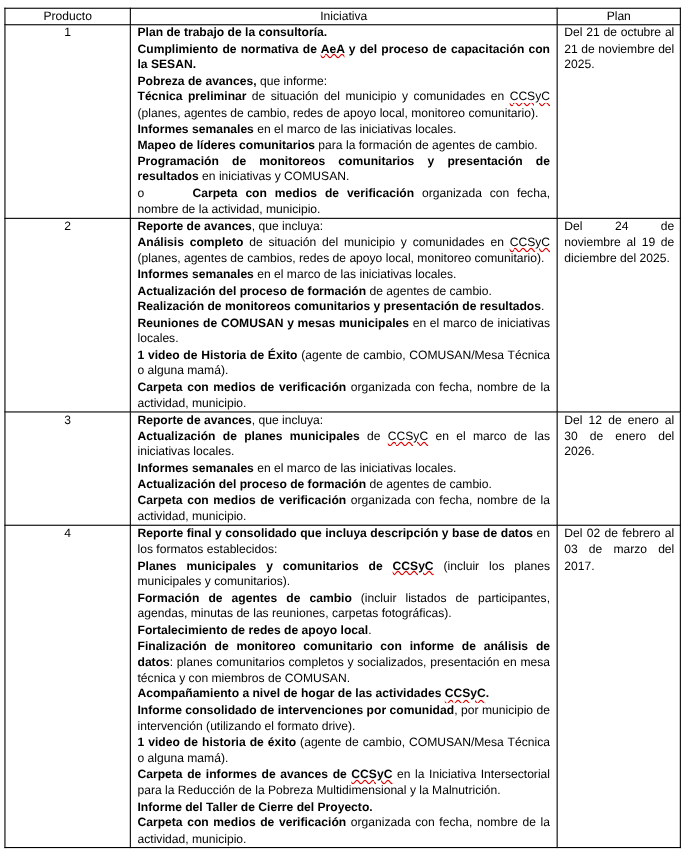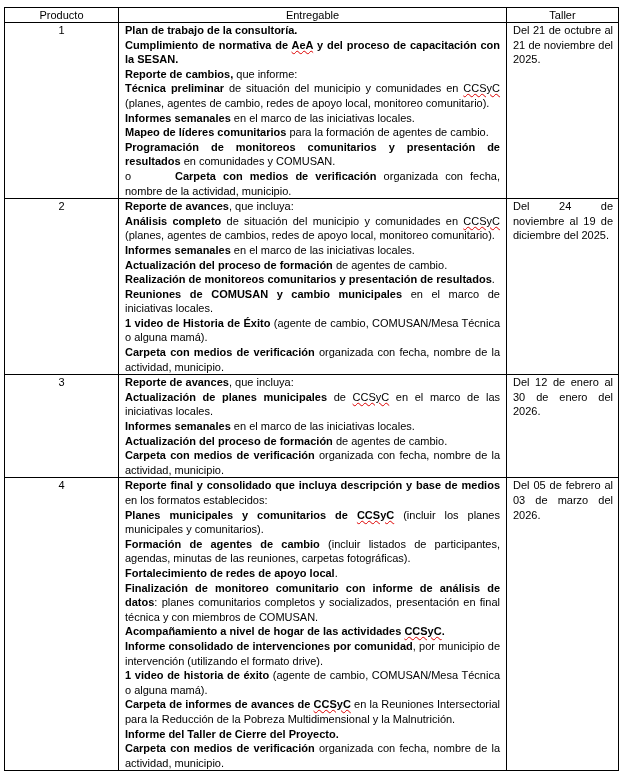--- a/index.html
+++ b/index.html
@@ -23,75 +23,75 @@
 
 <table>
   <colgroup>
       <col class="c1">
       <col class="c2">
       <col class="c3">
     </colgroup>
   <thead>
     <tr>
       <th>Producto</th>
-      <th>Entregable</th>
-      <th>Taller</th>
+      <th>Iniciativa</th>
+      <th>Plan</th>
     </tr>
   </thead>
   <tbody id="tbody">
       <tr>
         <td class="num">1</td>
         <td class="ent">
           <span class="line"><b>Plan de trabajo de la consultoría.</b></span>
           <span class="line"><b>Cumplimiento de normativa de <span class="sq">AeA</span> y del proceso de capacitación con la SESAN.</b></span>
-          <span class="line"><b>Reporte de cambios,</b><span> que informe:</span></span>
+          <span class="line"><b>Pobreza de avances,</b><span> que informe:</span></span>
           <span class="line"><b>Técnica preliminar</b><span> de situación del municipio y comunidades en <span class="sq">CCSyC</span> (planes, agentes de cambio, redes de apoyo local, monitoreo comunitario).</span></span>
           <span class="line"><b>Informes semanales</b><span> en el marco de las iniciativas locales.</span></span>
           <span class="line"><b>Mapeo de líderes comunitarios</b><span> para la formación de agentes de cambio.</span></span>
-          <span class="line"><b>Programación de monitoreos comunitarios y presentación de resultados</b><span> en comunidades y COMUSAN.</span></span>
+          <span class="line"><b>Programación de monitoreos comunitarios y presentación de resultados</b><span> en iniciativas y COMUSAN.</span></span>
           <span class="line"><span class="tab">o</span><b>Carpeta con medios de verificación</b><span> organizada con fecha, nombre de la actividad, municipio.</span></span>
         </td>
         <td class="date">Del 21 de octubre al 21 de noviembre del 2025.</td>
       </tr>
       <tr>
         <td class="num">2</td>
         <td class="ent">
           <span class="line"><b>Reporte de avances</b><span>, que incluya:</span></span>
           <span class="line"><b>Análisis completo</b><span> de situación del municipio y comunidades en <span class="sq">CCSyC</span> (planes, agentes de cambios, redes de apoyo local, monitoreo comunitario).</span></span>
           <span class="line"><b>Informes semanales</b><span> en el marco de las iniciativas locales.</span></span>
           <span class="line"><b>Actualización del proceso de formación</b><span> de agentes de cambio.</span></span>
           <span class="line"><b>Realización de monitoreos comunitarios y presentación de resultados</b><span>.</span></span>
-          <span class="line"><b>Reuniones de COMUSAN y cambio municipales</b><span> en el marco de iniciativas locales.</span></span>
+          <span class="line"><b>Reuniones de COMUSAN y mesas municipales</b><span> en el marco de iniciativas locales.</span></span>
           <span class="line"><b>1 video de Historia de Éxito</b><span> (agente de cambio, COMUSAN/Mesa Técnica o alguna mamá).</span></span>
           <span class="line"><b>Carpeta con medios de verificación</b><span> organizada con fecha, nombre de la actividad, municipio.</span></span>
         </td>
         <td class="date">Del 24 de noviembre al 19 de diciembre del 2025.</td>
       </tr>
       <tr>
         <td class="num">3</td>
         <td class="ent">
           <span class="line"><b>Reporte de avances</b><span>, que incluya:</span></span>
           <span class="line"><b>Actualización de planes municipales</b><span> de <span class="sq">CCSyC</span> en el marco de las iniciativas locales.</span></span>
           <span class="line"><b>Informes semanales</b><span> en el marco de las iniciativas locales.</span></span>
           <span class="line"><b>Actualización del proceso de formación</b><span> de agentes de cambio.</span></span>
           <span class="line"><b>Carpeta con medios de verificación</b><span> organizada con fecha, nombre de la actividad, municipio.</span></span>
         </td>
         <td class="date">Del 12 de enero al 30 de enero del 2026.</td>
       </tr>
       <tr>
         <td class="num">4</td>
         <td class="ent">
-          <span class="line"><b>Reporte final y consolidado que incluya descripción y base de medios</b><span> en los formatos establecidos:</span></span>
+          <span class="line"><b>Reporte final y consolidado que incluya descripción y base de datos</b><span> en los formatos establecidos:</span></span>
           <span class="line"><b>Planes municipales y comunitarios de <span class="sq">CCSyC</span></b><span> (incluir los planes municipales y comunitarios).</span></span>
           <span class="line"><b>Formación de agentes de cambio</b><span> (incluir listados de participantes, agendas, minutas de las reuniones, carpetas fotográficas).</span></span>
           <span class="line"><b>Fortalecimiento de redes de apoyo local</b><span>.</span></span>
-          <span class="line"><b>Finalización de monitoreo comunitario con informe de análisis de datos</b><span>: planes comunitarios completos y socializados, presentación en final técnica y con miembros de COMUSAN.</span></span>
+          <span class="line"><b>Finalización de monitoreo comunitario con informe de análisis de datos</b><span>: planes comunitarios completos y socializados, presentación en mesa técnica y con miembros de COMUSAN.</span></span>
           <span class="line"><b>Acompañamiento a nivel de hogar de las actividades <span class="sq">CCSyC</span>.</b></span>
           <span class="line"><b>Informe consolidado de intervenciones por comunidad</b><span>, por municipio de intervención (utilizando el formato drive).</span></span>
           <span class="line"><b>1 video de historia de éxito</b><span> (agente de cambio, COMUSAN/Mesa Técnica o alguna mamá).</span></span>
-          <span class="line"><b>Carpeta de informes de avances de <span class="sq">CCSyC</span></b><span> en la Reuniones Intersectorial para la Reducción de la Pobreza Multidimensional y la Malnutrición.</span></span>
+          <span class="line"><b>Carpeta de informes de avances de <span class="sq">CCSyC</span></b><span> en la Iniciativa Intersectorial para la Reducción de la Pobreza Multidimensional y la Malnutrición.</span></span>
           <span class="line"><b>Informe del Taller de Cierre del Proyecto.</b></span>
           <span class="line"><b>Carpeta con medios de verificación</b><span> organizada con fecha, nombre de la actividad, municipio.</span></span>
         </td>
-        <td class="date">Del 05 de febrero al 03 de marzo del 2026.</td>
+        <td class="date">Del 02 de febrero al 03 de marzo del 2017.</td>
       </tr>
     </tbody>
 </table>
 
 </body></html>

